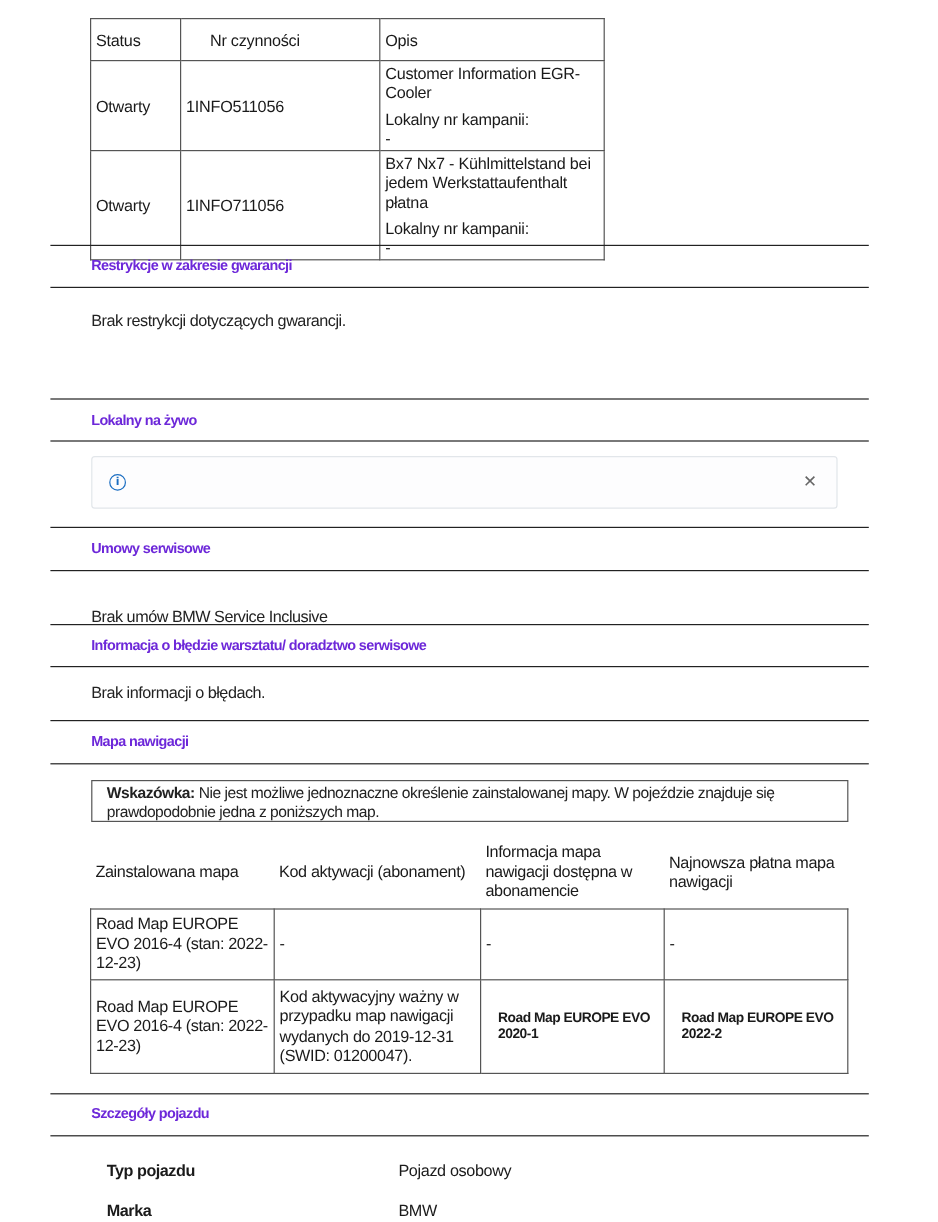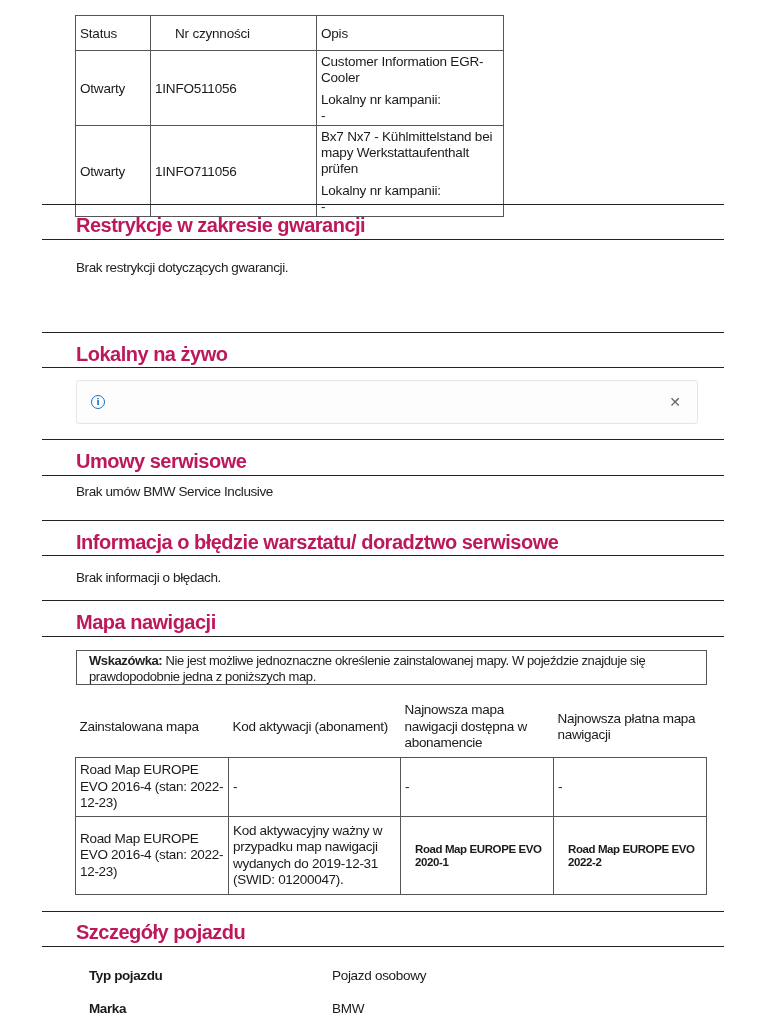--- a/index.html
+++ b/index.html
@@ -13,21 +13,21 @@
   
   .camp { left: 75px; top: 15px; width: 429px; font-size: 13.5px; letter-spacing: -0.2px; }
   .camp td, .camp th { border: 1px solid #555; padding: 0 4px; vertical-align: middle; font-weight: normal; text-align: left; }
   .camp th { height: 34px; }
   .camp .c1 { width: 66px; }
   .camp .c2 { width: 137px; padding-left: 24px; }
   .camp td.opis { line-height: 16px; padding-top: 3px; padding-bottom: 1px; }
   .camp td.opis .gap { margin-top: 6px; }
 
   .rule { left: 42px; width: 682px; height: 0; border-top: 1.5px solid #222; }
-  .section-title { left: 76px; font-size: 20px; font-weight: bold; letter-spacing: -0.5px; color: #be185d; }
+  .section-title { left: 76px; font-size: 12px; font-weight: bold; letter-spacing: -0.5px; color: #6d28d9; }
   .body-text { left: 76px; font-size: 13.5px; letter-spacing: -0.4px; color: #222; }
 
   .info-banner {
     left: 76px; top: 380px; width: 622px; height: 44px; box-sizing: border-box;
     border: 1px solid #e2e6ea; border-radius: 3px; background: #fdfdfe;
     display: flex; align-items: center;
   }
   .info-icon {
     margin-left: 14px; width: 12px; height: 12px; border: 1.4px solid #1b6ec2; border-radius: 50%;
     color: #1b6ec2; font-size: 9px; line-height: 12px; text-align: center; font-weight: bold;
@@ -67,21 +67,21 @@
     <td class="opis">
       <div>Customer Information EGR-Cooler</div>
       <div class="gap">Lokalny nr kampanii:</div>
       <div>-</div>
     </td>
   </tr>
   <tr style="height:78px">
     <td>Otwarty</td>
     <td>1INFO711056</td>
     <td class="opis">
-      <div>Bx7 Nx7 - Kühlmittelstand bei mapy Werkstattaufenthalt prüfen</div>
+      <div>Bx7 Nx7 - Kühlmittelstand bei jedem Werkstattaufenthalt płatna</div>
       <div class="gap">Lokalny nr kampanii:</div>
       <div>-</div>
     </td>
   </tr>
 </tbody>
   </table>
 
 <div class="abs rule" style="top:204px"></div>
 <div class="abs section-title" style="top:214px">Restrykcje w zakresie gwarancji</div>
 <div class="abs rule" style="top:239px"></div>
@@ -91,38 +91,38 @@
 <div class="abs section-title" style="top:343px">Lokalny na żywo</div>
 <div class="abs rule" style="top:367px"></div>
 <div class="abs info-banner">
   <span class="info-icon">i</span>
   <span class="close-btn">✕</span>
 </div>
 
 <div class="abs rule" style="top:439px"></div>
 <div class="abs section-title" style="top:450px">Umowy serwisowe</div>
 <div class="abs rule" style="top:475px"></div>
-<div class="abs body-text" style="top:484px">Brak umów BMW Service Inclusive</div>
+<div class="abs body-text" style="top:506px">Brak umów BMW Service Inclusive</div>
 
 <div class="abs rule" style="top:520px"></div>
 <div class="abs section-title" style="top:531px">Informacja o błędzie warsztatu/ doradztwo serwisowe</div>
 <div class="abs rule" style="top:555px"></div>
 <div class="abs body-text" style="top:570px">Brak informacji o błędach.</div>
 
 <div class="abs rule" style="top:600px"></div>
 <div class="abs section-title" style="top:611px">Mapa nawigacji</div>
 <div class="abs rule" style="top:636px"></div>
 <div class="abs hint"><b>Wskazówka:</b><span> Nie jest możliwe jednoznaczne określenie zainstalowanej mapy. W pojeździe znajduje się prawdopodobnie jedna z poniższych map.</span></div>
 
 <table class="abs maps">
   <tbody>
       <tr>
     <th class="m1">Zainstalowana mapa</th>
     <th class="m2">Kod aktywacji (abonament)</th>
-    <th class="m3">Najnowsza mapa nawigacji dostępna w abonamencie</th>
+    <th class="m3">Informacja mapa nawigacji dostępna w abonamencie</th>
     <th>Najnowsza płatna mapa nawigacji</th>
   </tr>
   <tr class="r1">
     <td>Road Map EUROPE EVO 2016-4 (stan: 2022-12-23)</td>
     <td>-</td>
     <td>-</td>
     <td>-</td>
   </tr>
   <tr class="r2">
     <td>Road Map EUROPE EVO 2016-4 (stan: 2022-12-23)</td>

